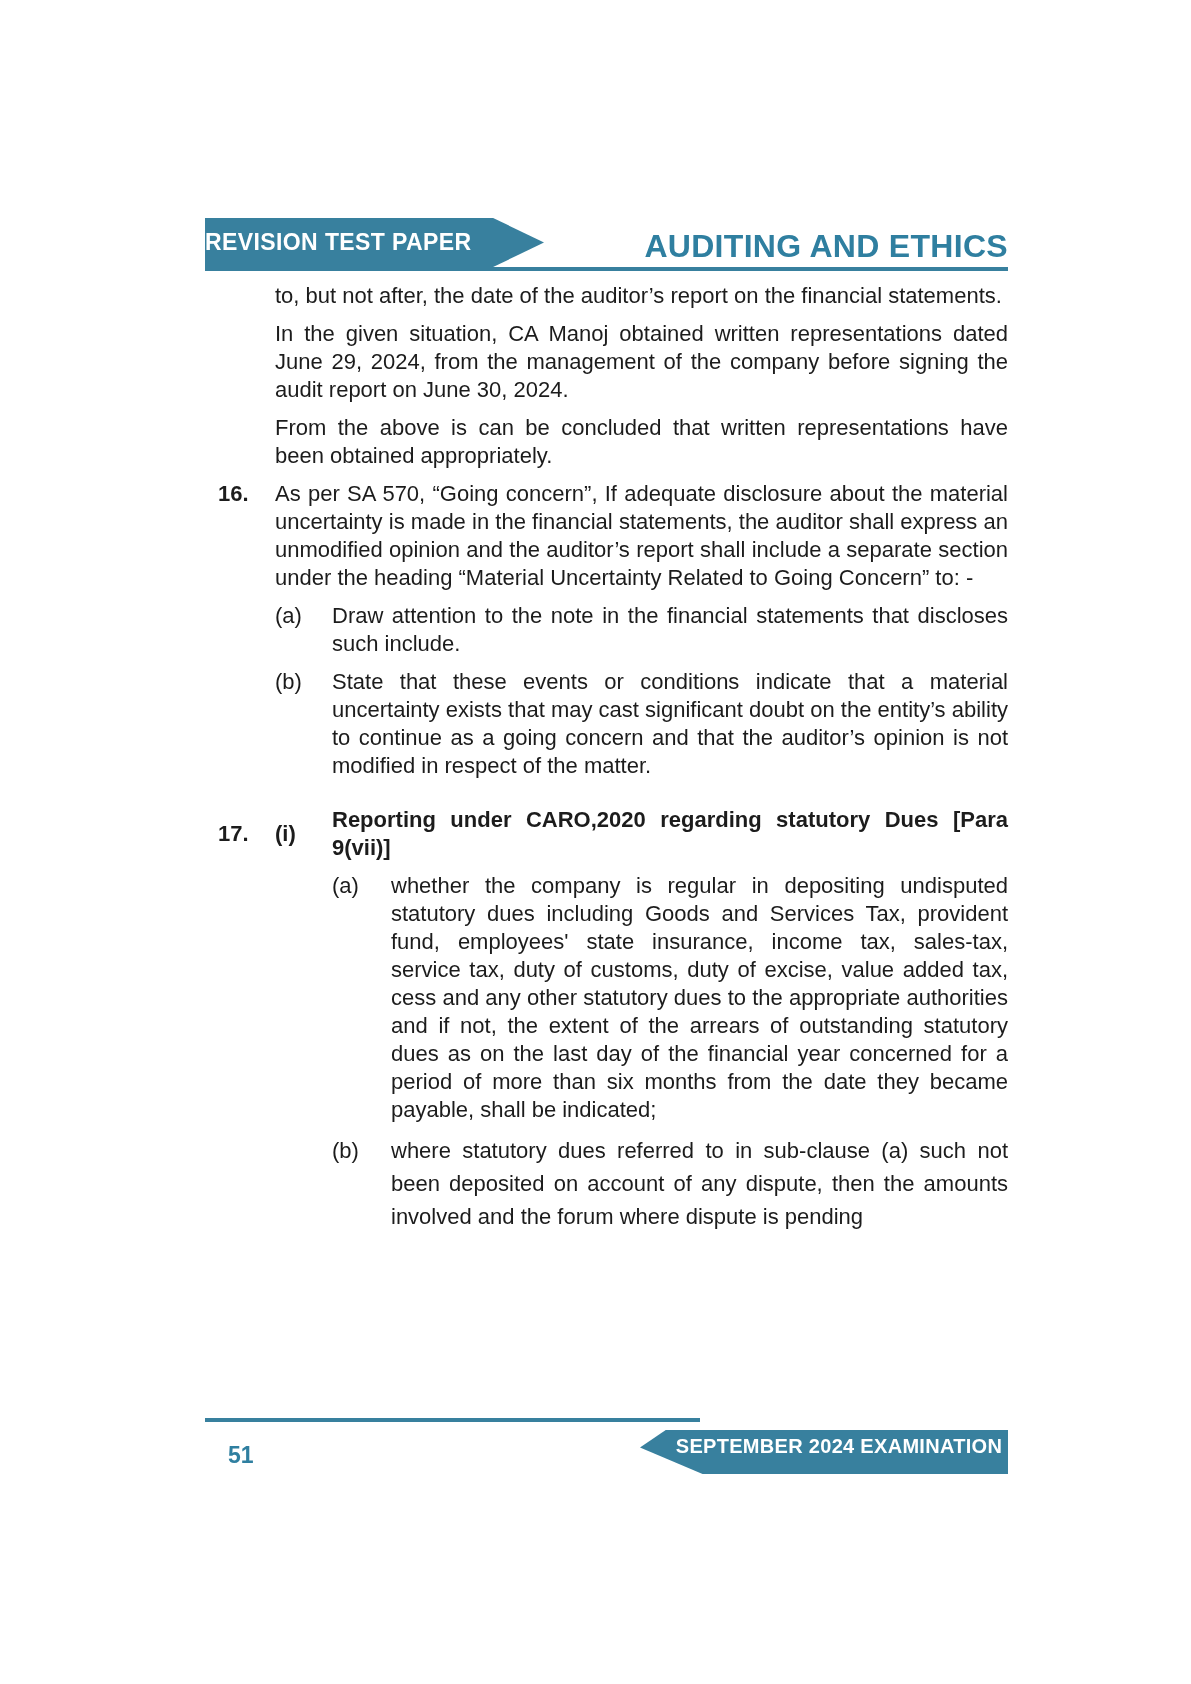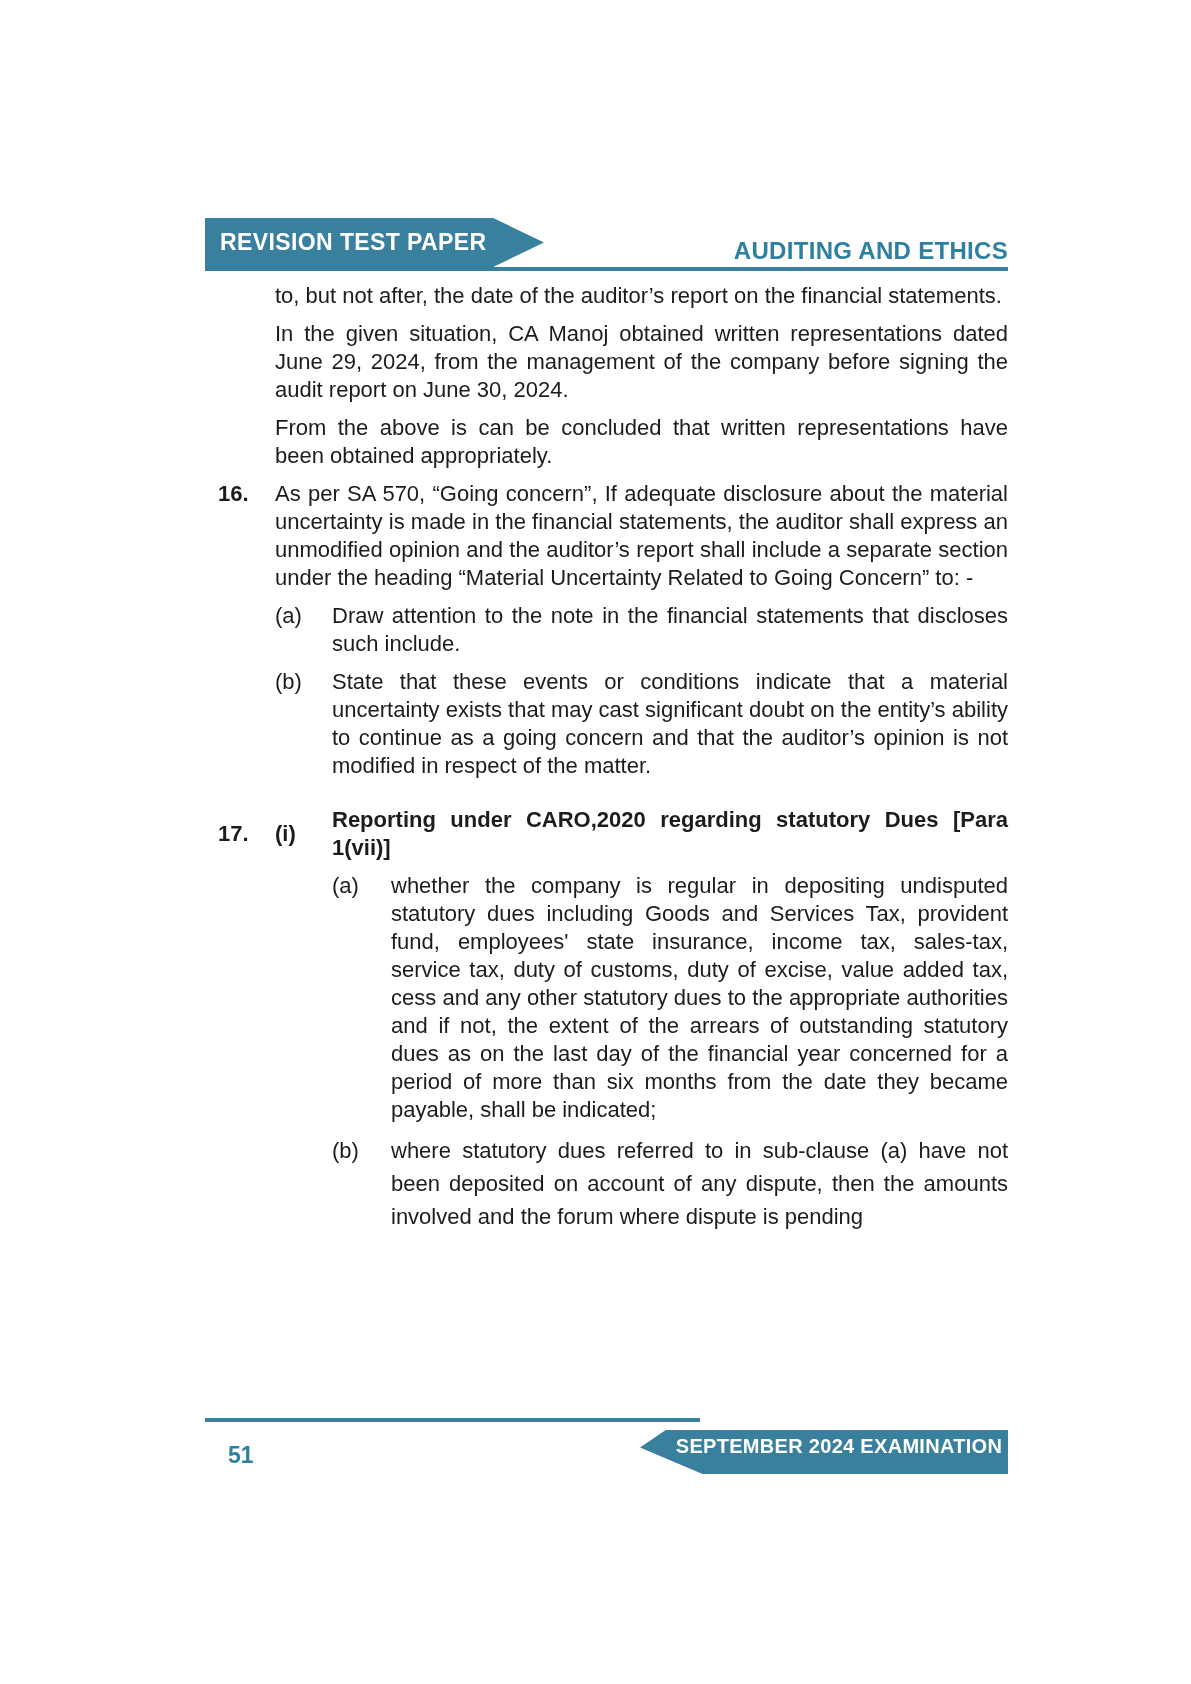--- a/index.html
+++ b/index.html
@@ -20,28 +20,27 @@
   }
 
   
   .header{position:absolute;left:205px;top:218px;width:803px;height:53px;}
   .header-rule{position:absolute;left:0;bottom:0;width:100%;height:4px;background:var(--teal);}
   .header-banner{
     position:absolute;left:0;top:0;width:339px;height:49px;
     background:var(--teal);
     clip-path:polygon(0 0, 85% 0, 100% 50%, 85% 100%, 0 100%);
     display:flex;align-items:center;
-    padding-left:15px;
   }
   .header-banner span{
     color:#ffffff;font-size:23px;font-weight:700;letter-spacing:.4px;white-space:nowrap;
   }
   .subject-title{
     position:absolute;right:0;bottom:6px;
-    color:var(--teal_text);font-size:24px;font-weight:700;letter-spacing:.3px;
+    color:var(--teal_text);font-size:32px;font-weight:700;letter-spacing:.3px;
     white-space:nowrap;
     text-align:right;
   }
 
   
   .doc-body{position:absolute;left:205px;top:282px;width:803px;font-size:22px;line-height:28px;}
   .just{text-align:justify;}
   .para{margin:0 0 10px 70px;width:733px;}
   .row{display:flex;align-items:flex-start;margin-bottom:10px;}
   .row .lbl{flex:0 0 auto;}
@@ -106,31 +105,31 @@
     </div>
 
     <div class="row row-sub1">
       <span class="lbl">(b)</span>
       <p class="txt just">State that these events or conditions indicate that a material uncertainty exists that may cast significant doubt on the entity’s ability to continue as a going concern and that the auditor’s opinion is not modified in respect of the matter.</p>
     </div>
 
     <div class="row row-l0 row-17">
       <span class="lbl lbl-num num">17.</span>
       <span class="lbl lbl-roman">(i)</span>
-      <p class="txt just bold">Reporting under CARO,2020 regarding statutory Dues [Para 1(vii)]</p>
+      <p class="txt just bold">Reporting under CARO,2020 regarding statutory Dues [Para 9(vii)]</p>
     </div>
 
     <div class="row row-sub2">
       <span class="lbl">(a)</span>
       <p class="txt just">whether the company is regular in depositing undisputed statutory dues including Goods and Services Tax, provident fund, employees' state insurance, income tax, sales-tax, service tax, duty of customs, duty of excise, value added tax, cess and any other statutory dues to the appropriate authorities and if not, the extent of the arrears of outstanding statutory dues as on the last day of the financial year concerned for a period of more than six months from the date they became payable, shall be indicated;</p>
     </div>
 
     <div class="row row-sub2 loose">
       <span class="lbl">(b)</span>
-      <p class="txt just">where statutory dues referred to in sub-clause (a) have not been deposited on account of any dispute, then the amounts involved and the forum where dispute is pending</p>
+      <p class="txt just">where statutory dues referred to in sub-clause (a) such not been deposited on account of any dispute, then the amounts involved and the forum where dispute is pending</p>
     </div>
 
   </main>
 
   <footer>
     <div class="footer-rule"></div>
     <div class="footer-banner">
       <span>SEPTEMBER 2024 EXAMINATION</span>
     </div>
     <div class="page-number">51</div>

